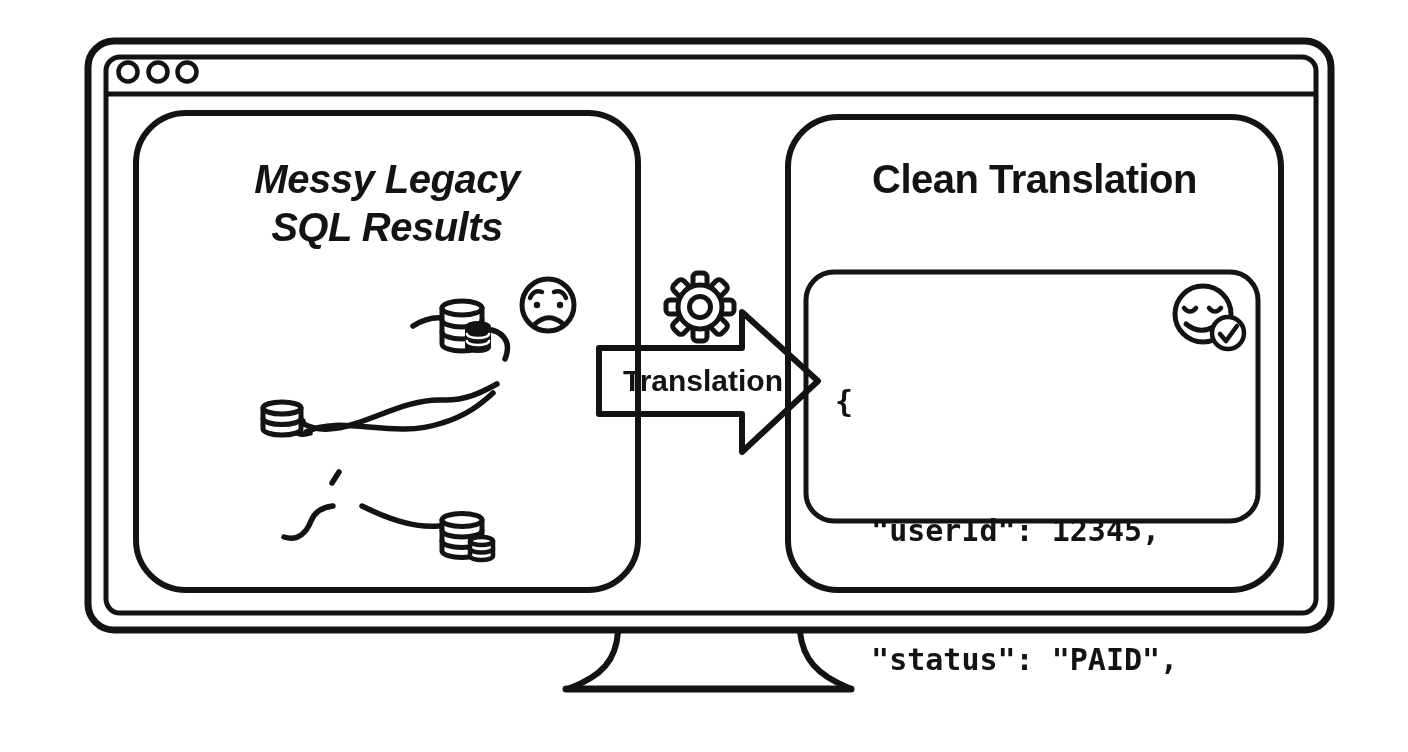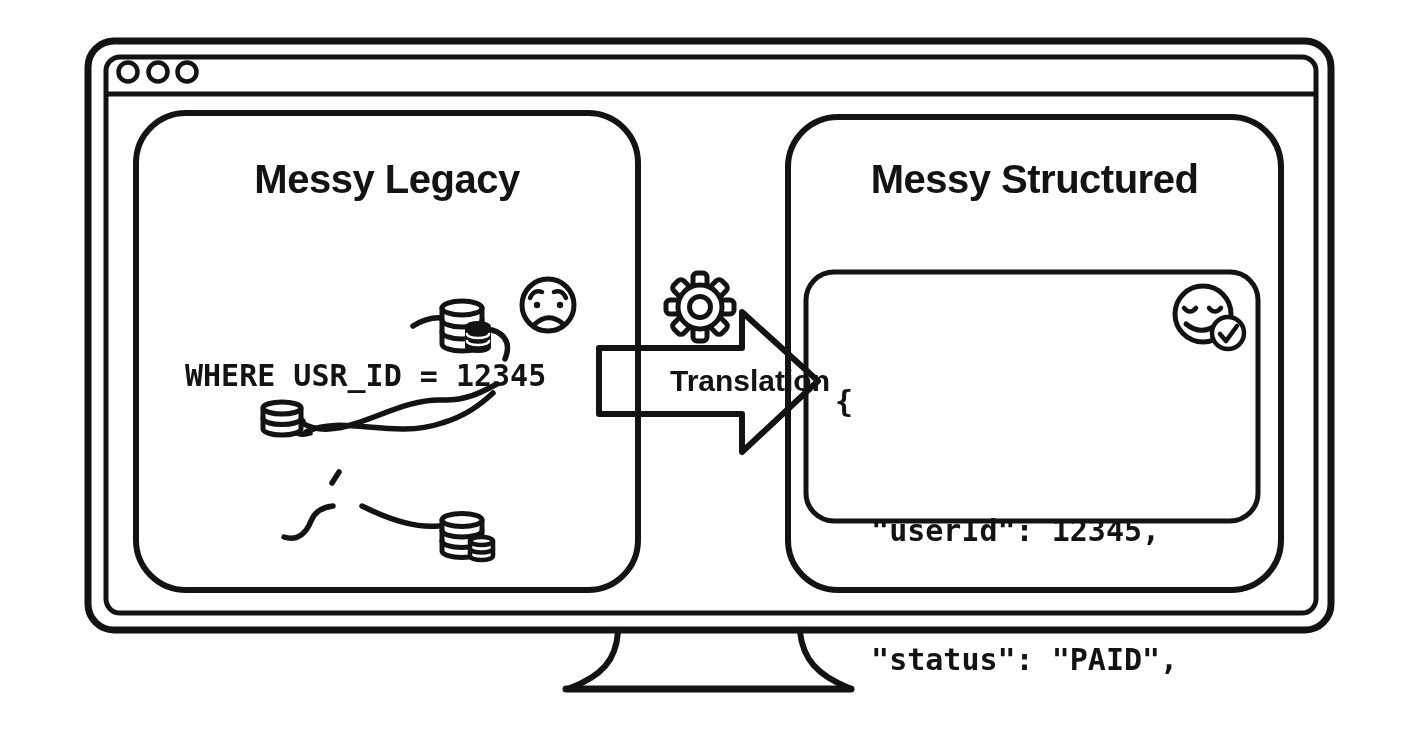--- a/index.html
+++ b/index.html
@@ -3,28 +3,28 @@
 <meta charset="utf-8">
 <style>
   html,body{margin:0;padding:0;background:#ffffff;}
   body{width:1408px;height:752px;overflow:hidden;position:relative;
        font-family:"Liberation Sans",sans-serif;color:#131313;}
   .stage{position:absolute;inset:0;}
   .stage svg{position:absolute;left:0;top:0;}
   .overlay{position:absolute;color:#131313;}
   .panel-title{font-family:"Liberation Sans",sans-serif;font-weight:700;
        font-size:40px;line-height:48px;text-align:center;letter-spacing:-0.5px;}
-  .lt{left:136px;top:155px;width:502px;}
+  .lt{left:136px;top:155px;width:502px;font-style:italic;}
   .rt{left:788px;top:155px;width:493px;}
   .code{font-family:"DejaVu Sans Mono",monospace;font-weight:700;
         font-size:30px;white-space:pre;}
   .sql{left:185px;top:281px;line-height:38px;}
   .json{left:835px;top:294px;line-height:43px;}
   .translation{left:603px;top:364px;width:200px;text-align:center;
-        font-weight:700;font-size:30px;line-height:34px;padding-left:47px;}
+        font-weight:700;font-size:30px;line-height:34px;}
 </style>
 </head>
 <body>
 
 <div class="stage">
 
 <svg width="1408" height="752" viewBox="0 0 1408 752">
   <g fill="none" stroke="#131313" stroke-linecap="round" stroke-linejoin="round">
 
     <g>
@@ -131,33 +131,33 @@
         <rect x="-7" y="-34" width="14" height="16" rx="4" transform="rotate(315)"></rect>
       </g>
       <circle r="22" fill="#ffffff"></circle>
       <circle r="10.5" fill="#ffffff"></circle>
     </g>
   </g>
 </svg>
 
   <div class="overlay panel-title lt">
     <div>Messy Legacy</div>
+    <div>SQL Results</div>
   </div>
 
   <div class="overlay code sql">
-    <div>WHERE USR_ID = 12345</div>
     
     
     
   </div>
 
   <div class="overlay translation">Translation</div>
 
   <div class="overlay panel-title rt">
-    <div>Messy Structured</div>
+    <div>Clean Translation</div>
   </div>
 
   <div class="overlay code json">
     <div>{</div>
     <div>  "userId": 12345,</div>
     <div>  "status": "PAID",</div>
     
     
   </div>
 

